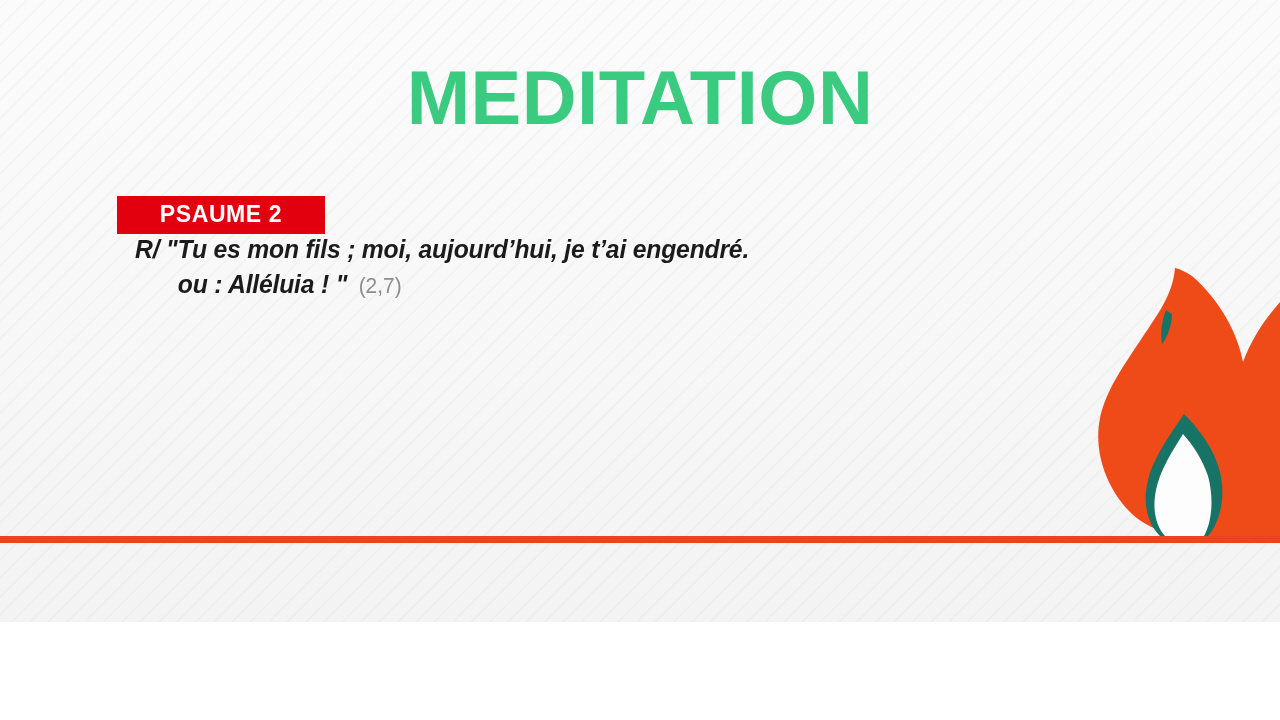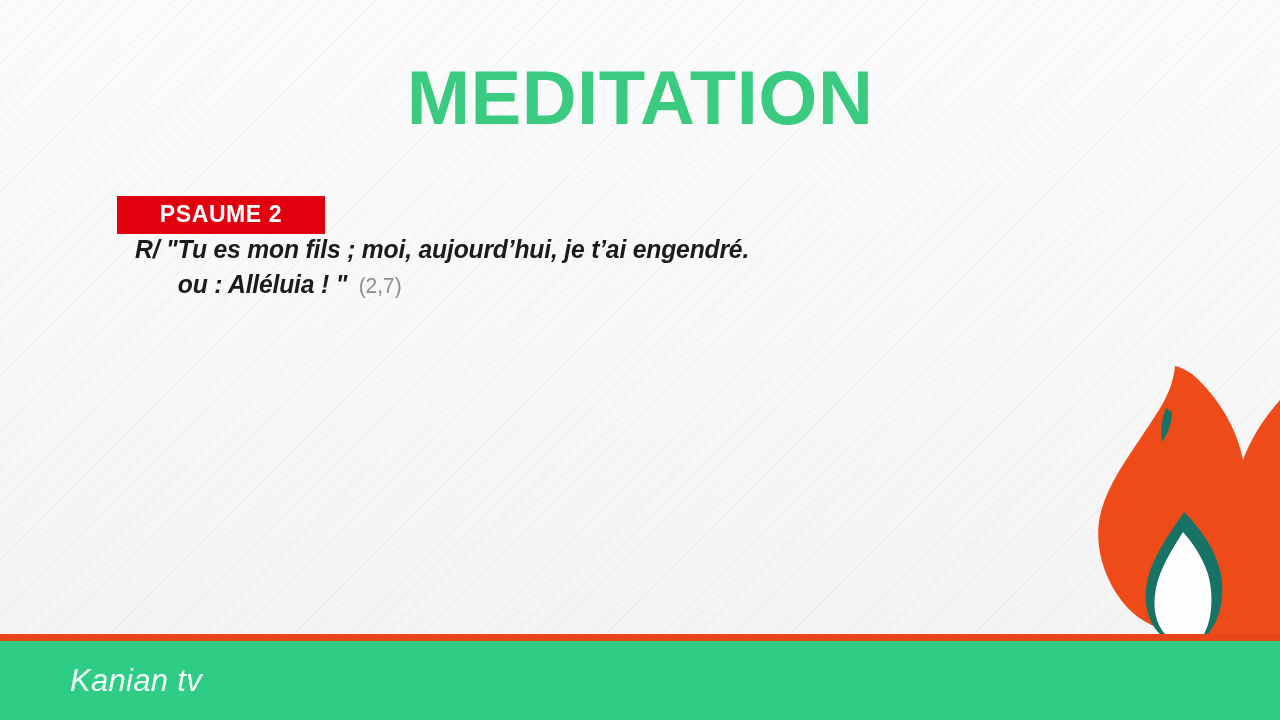--- a/index.html
+++ b/index.html
@@ -6,21 +6,21 @@
 
   html, body {
     width:1280px; height:720px;
     overflow:hidden;
     background:#ffffff;
     font-family:"Liberation Sans", sans-serif;
   }
 
   #slide {
     position:relative;
-    width:1280px; height:720px;
+    width:1280px; height:622px;
     background-color:#fbfbfb;
     overflow:hidden;
   }
 
   
   #texture {
     position:absolute; inset:0;
     background-image:repeating-linear-gradient(
        135deg,
        rgba(0,0,0,0.000) 0px,
@@ -183,17 +183,14 @@
                C 93 184, 80 204, 76 224
                C 72 244, 76 260, 85 270
                L 124 270
                C 132 256, 134 232, 128 210
                C 122 192, 112 178, 103 168 Z" fill="#fdfdfd"></path>
     </svg>
   </div>
 
   <div id="orange-rule"></div>
 
-  <div id="footer-bar">
-    <div id="brand">Kanian tv</div>
-  </div>
 
 </div>
 
 </body></html>

